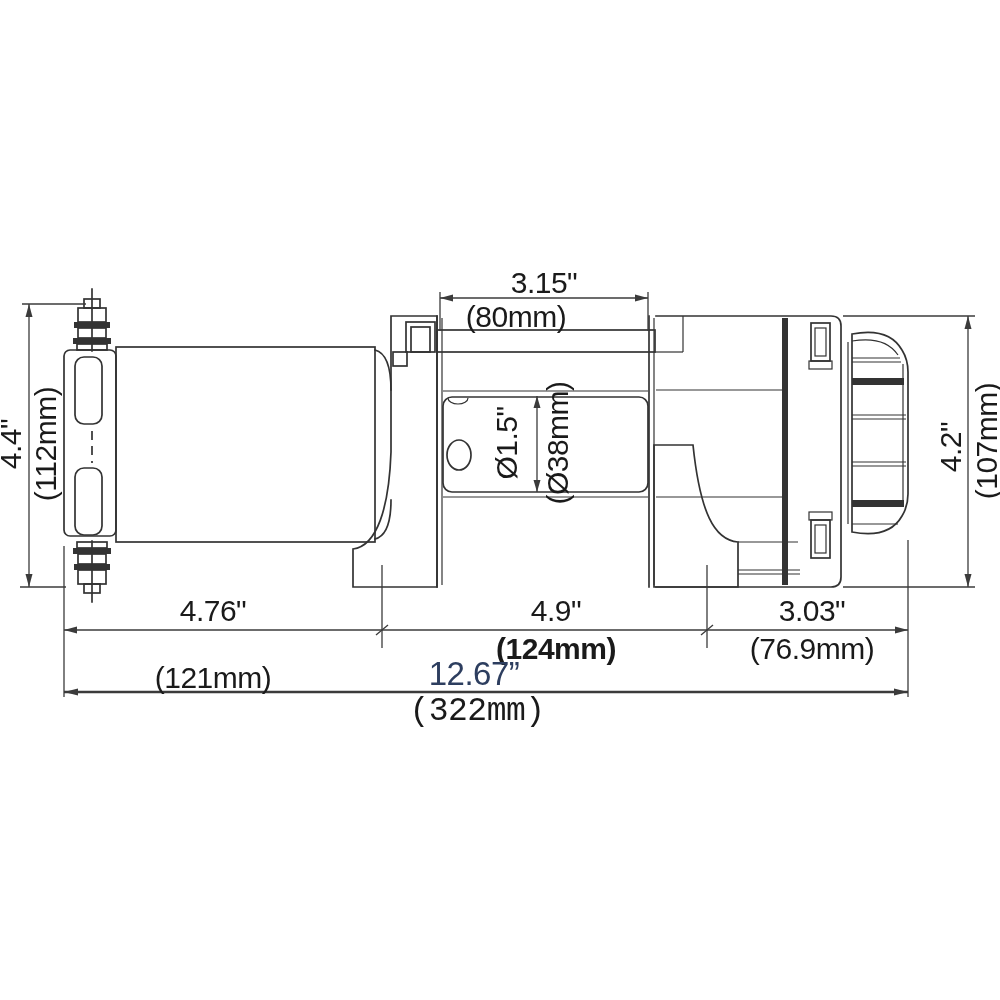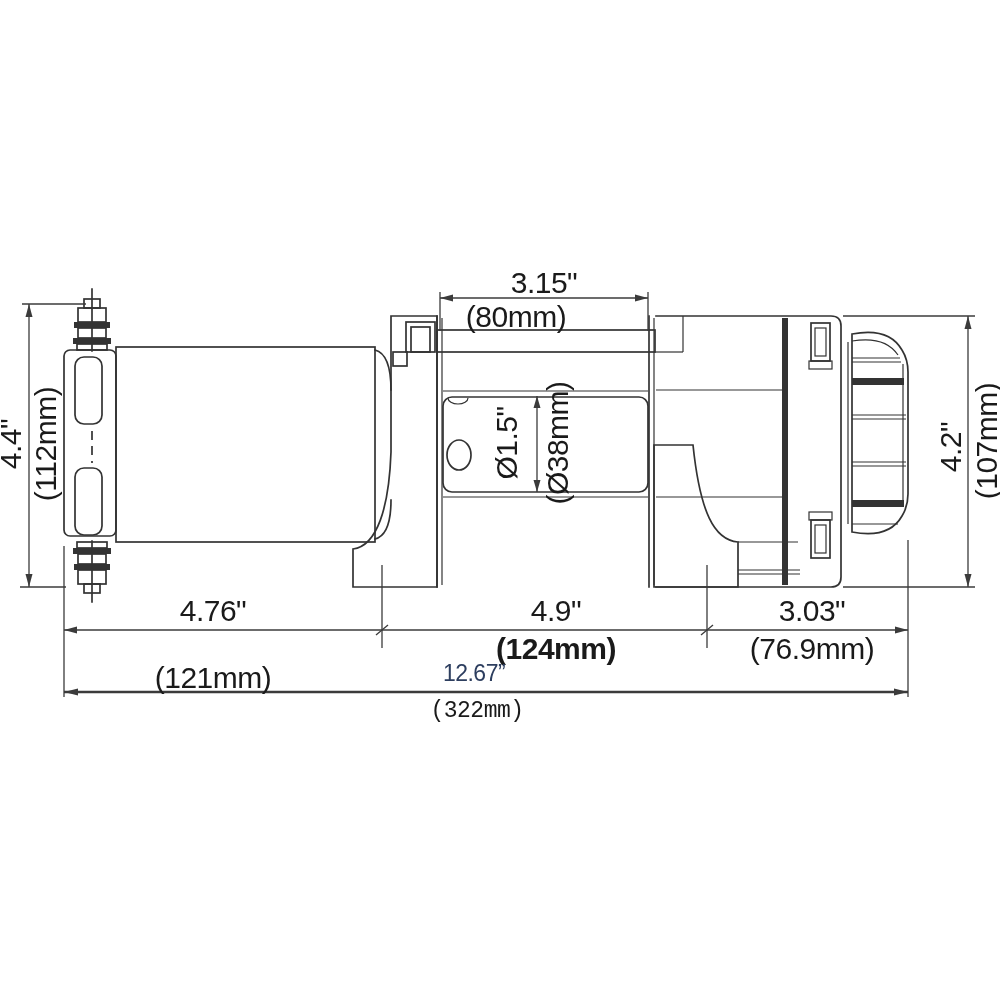--- a/index.html
+++ b/index.html
@@ -19,21 +19,21 @@
   .fill{fill:var(--line-color);stroke:none;}
   .dimln{stroke:#3b3b3b;fill:none;stroke-width:1.3;}
   .dimln-bold{stroke:#3b3b3b;fill:none;stroke-width:2.4;}
   .arrow{fill:#3b3b3b;stroke:none;}
   .dash{stroke:var(--line-color);stroke-width:1.7;stroke-dasharray:9 6;}
   .dim{
     position:absolute;color:var(--text-color);font-size:30px;letter-spacing:-0.5px;
     white-space:nowrap;transform:translate(-50%,-50%);line-height:1;
   }
   .dim.rot{transform:translate(-50%,-50%) rotate(-90deg);}
-  .dim.lg{font-size:23px;}
+  .dim.lg{font-size:33px;}
   .dim.overall-in{color:var(--overall-text-color);}
 </style>
 </head>
 <body>
 
 <div id="stage">
 
   <svg width="1000" height="1000" viewBox="0 0 1000 1000">
 
     <g>

